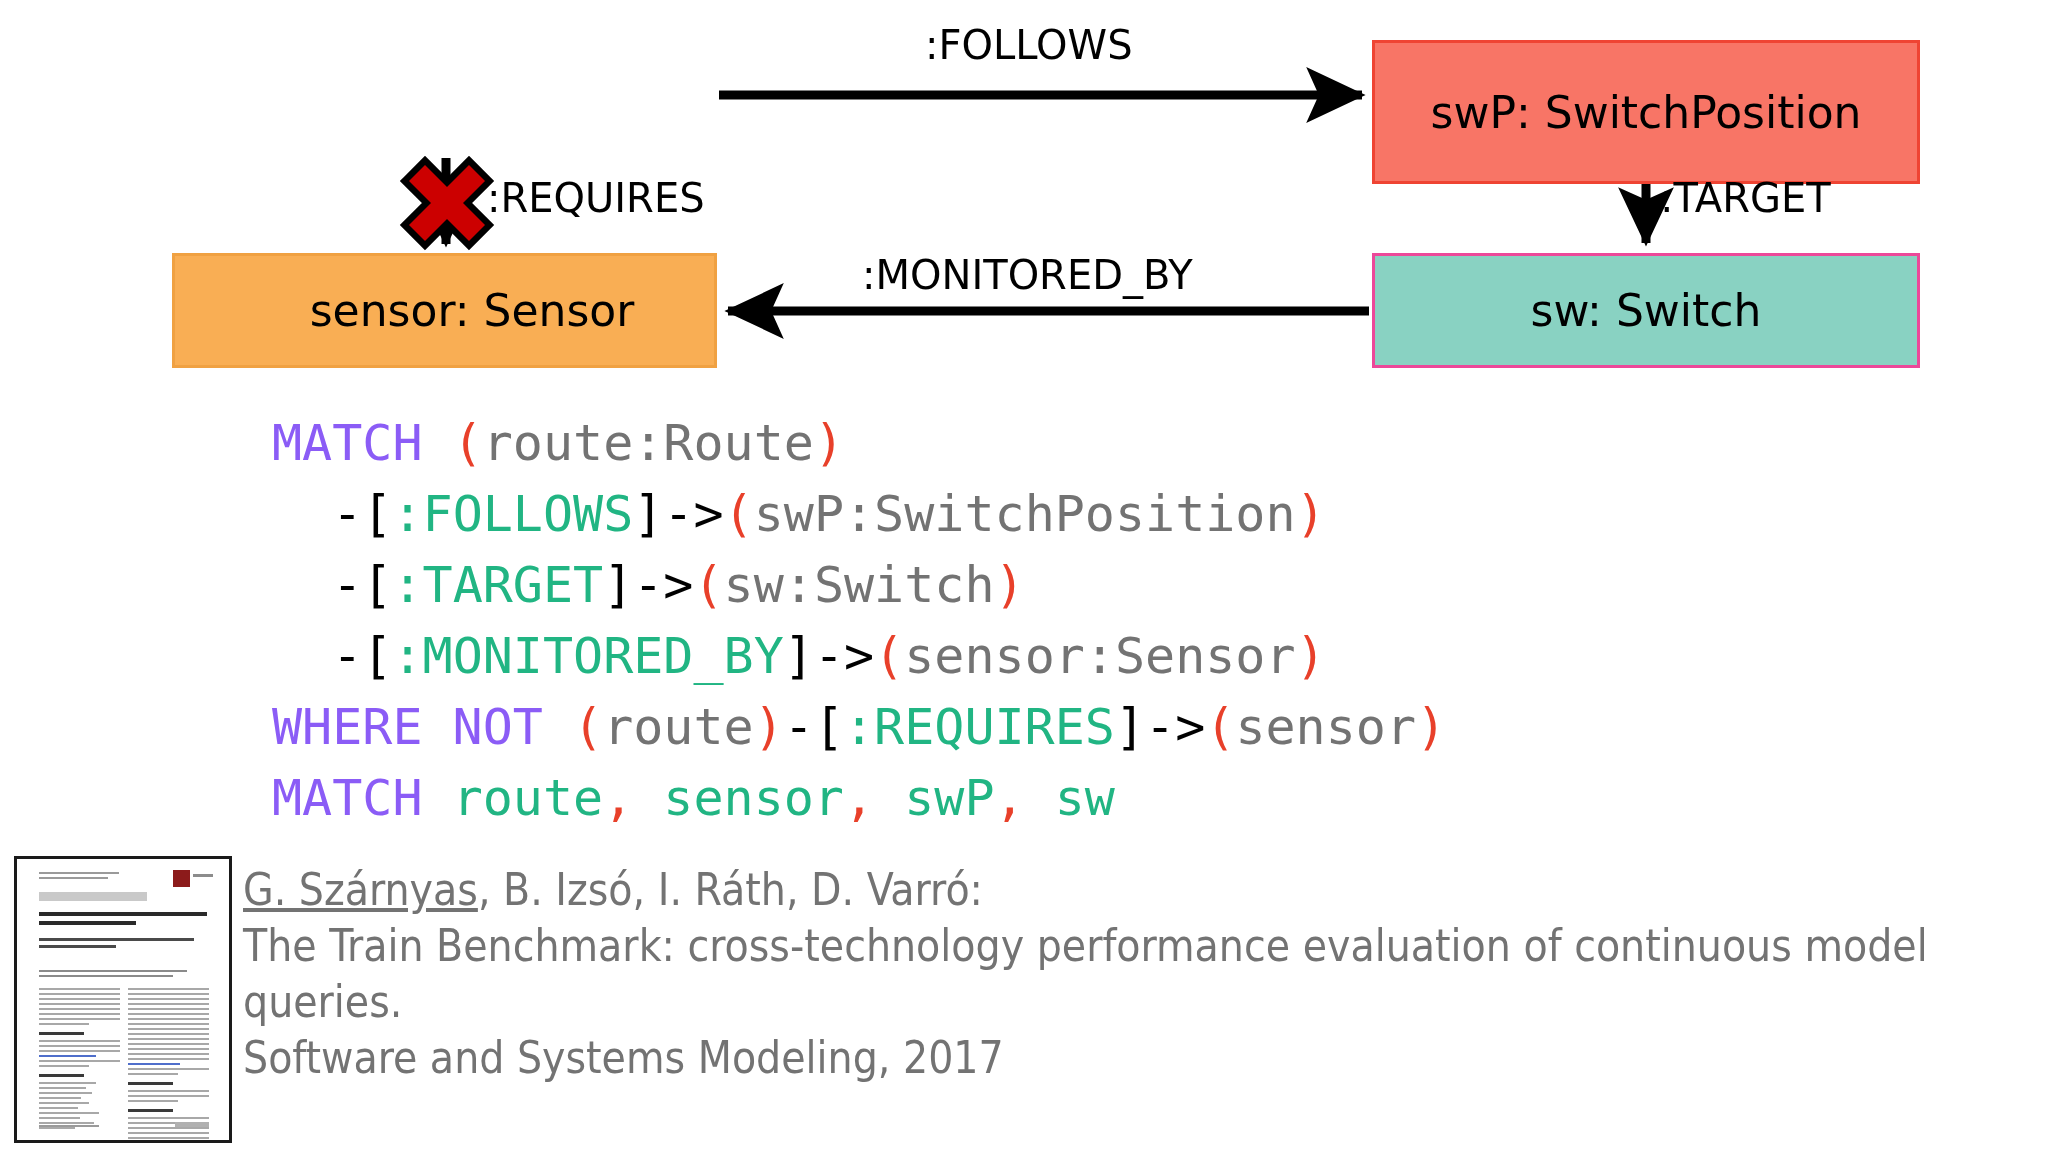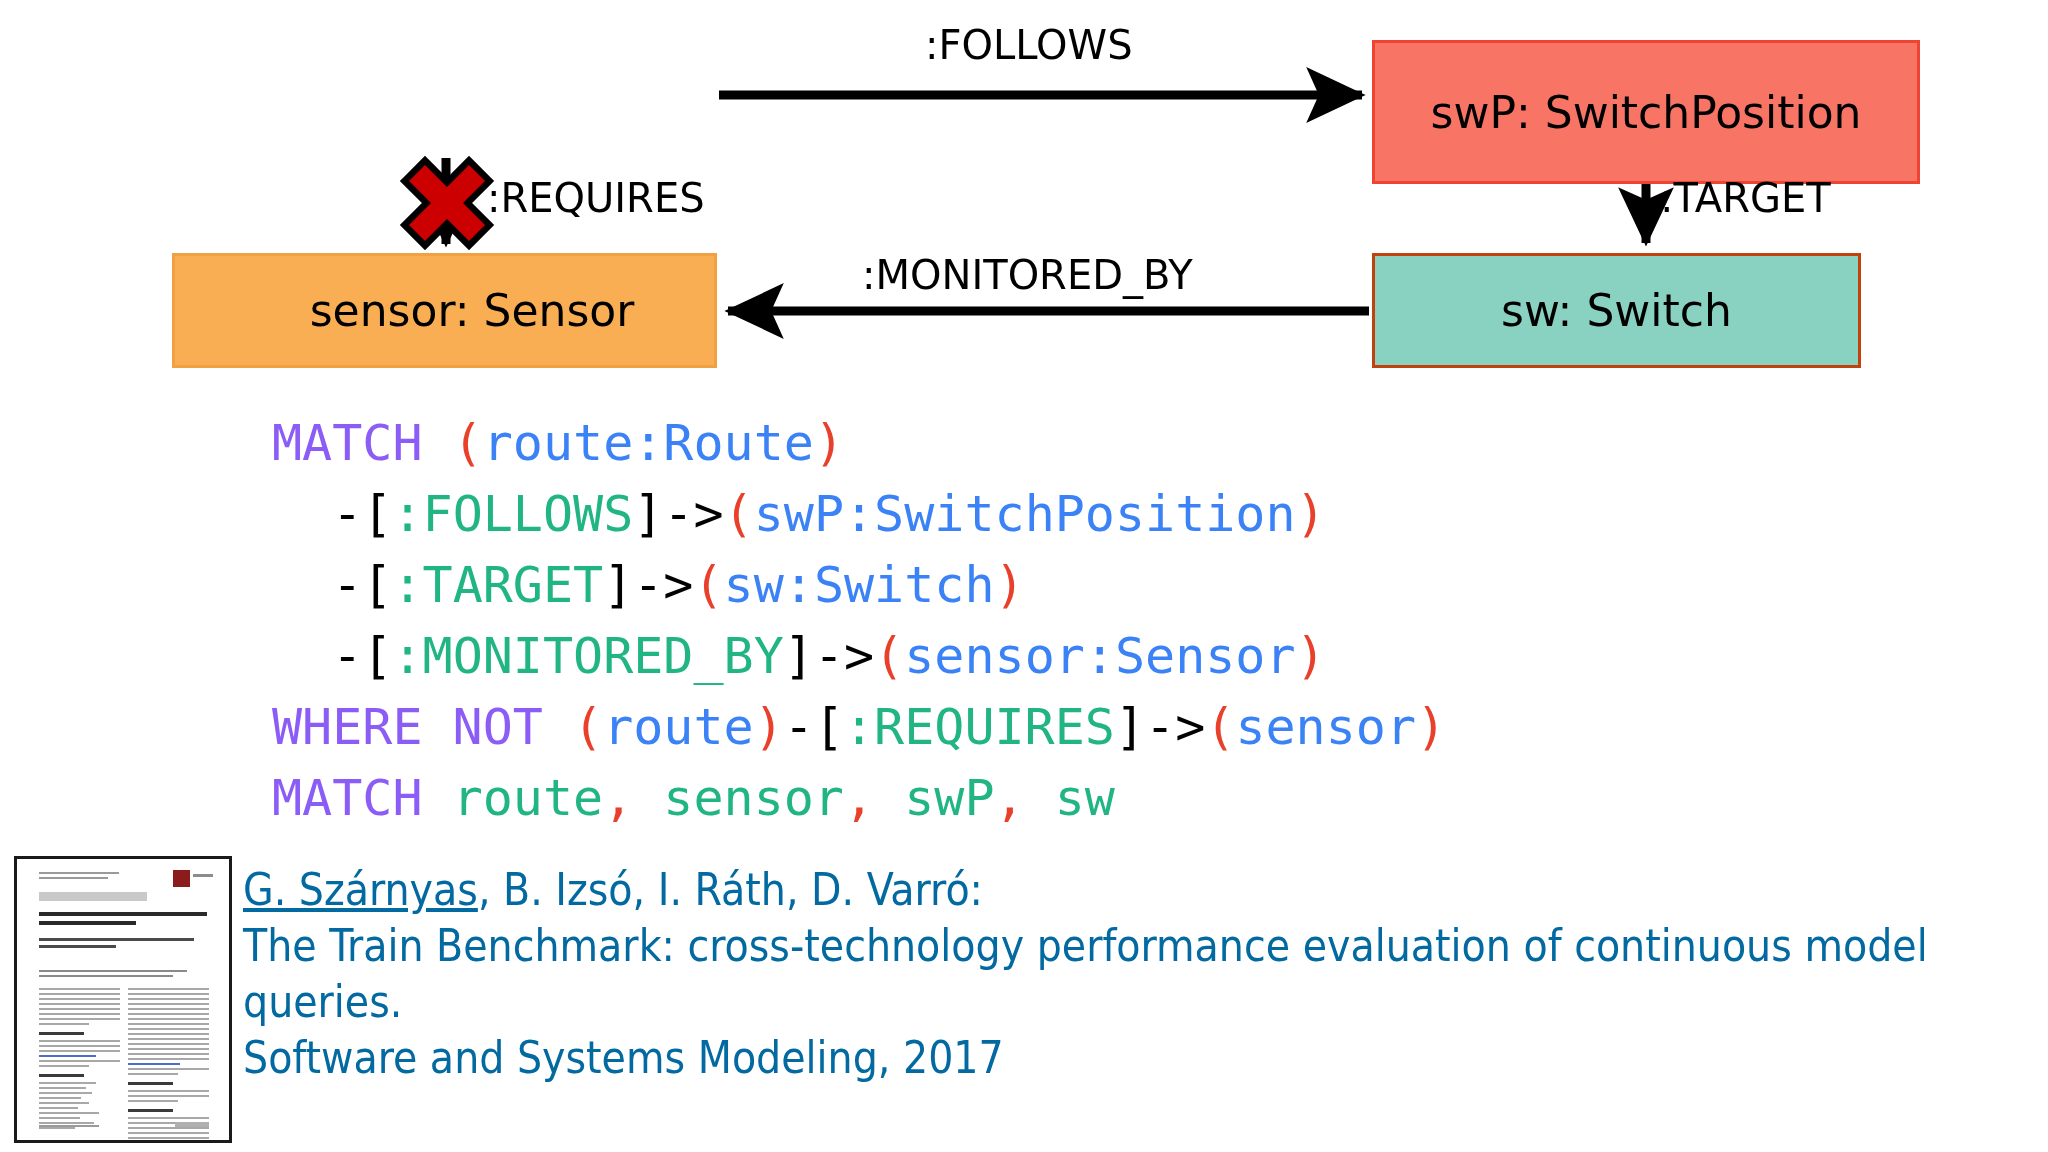--- a/index.html
+++ b/index.html
@@ -26,22 +26,22 @@
     letter-spacing:0px;
     white-space:nowrap;
   }
   .node.route   {left:172px;  top:41px;  width:545px; height:115px;
                  background:#fcfca8; border:3px solid #eded7a;}
   .node.swp     {left:1372px; top:40px;  width:548px; height:144px;
                  background:#f87566; border:3px solid #ef4433;}
   .node.sensor  {left:172px;  top:253px; width:545px; height:115px;
                  background:#f9ae54; border:3px solid #f0a142;
                  justify-content:center; padding-left:55px;}
-  .node.switch  {left:1372px; top:253px; width:489px; height:115px;
-                 background:#89d2c2; border:3px solid #c2410c;}
+  .node.switch  {left:1372px; top:253px; width:548px; height:115px;
+                 background:#89d2c2; border:3px solid #ec4899;}
 
   
   .edge-label{
     position:absolute;
     font-family:"DejaVu Sans", sans-serif;
     font-size:40px;
     color:#000000;
     white-space:nowrap;
   }
   .lbl-follows      {left:925px;  top:22px;}
@@ -58,33 +58,33 @@
     left:272px;
     top:408px;
     font-family:"DejaVu Sans Mono", monospace;
     font-size:50px;
     line-height:71px;
     white-space:pre;
     color:#000000;
   }
   .kw  {color:#8b5cf6;}
   .par {color:#e8402a;}
-  .var {color:#3b82f6;}
+  .var {color:#737373;}
   .rel {color:#21b583;}
   .op  {color:#000000;}
 
   
   #citation{
     position:absolute;
     left:243px;
     top:862px;
     font-family:"DejaVu Sans Condensed","Liberation Sans", sans-serif;
     font-size:44px;
     line-height:56px;
-    color:#0369a1;
+    color:#737373;
   }
   #citation .authors{display:block;}
   #citation .authors .underlined{text-decoration:underline;}
   #citation .title{display:block;}
   #citation .venue{display:block;}
 
   
   #thumb{
     position:absolute;
     left:14px;

